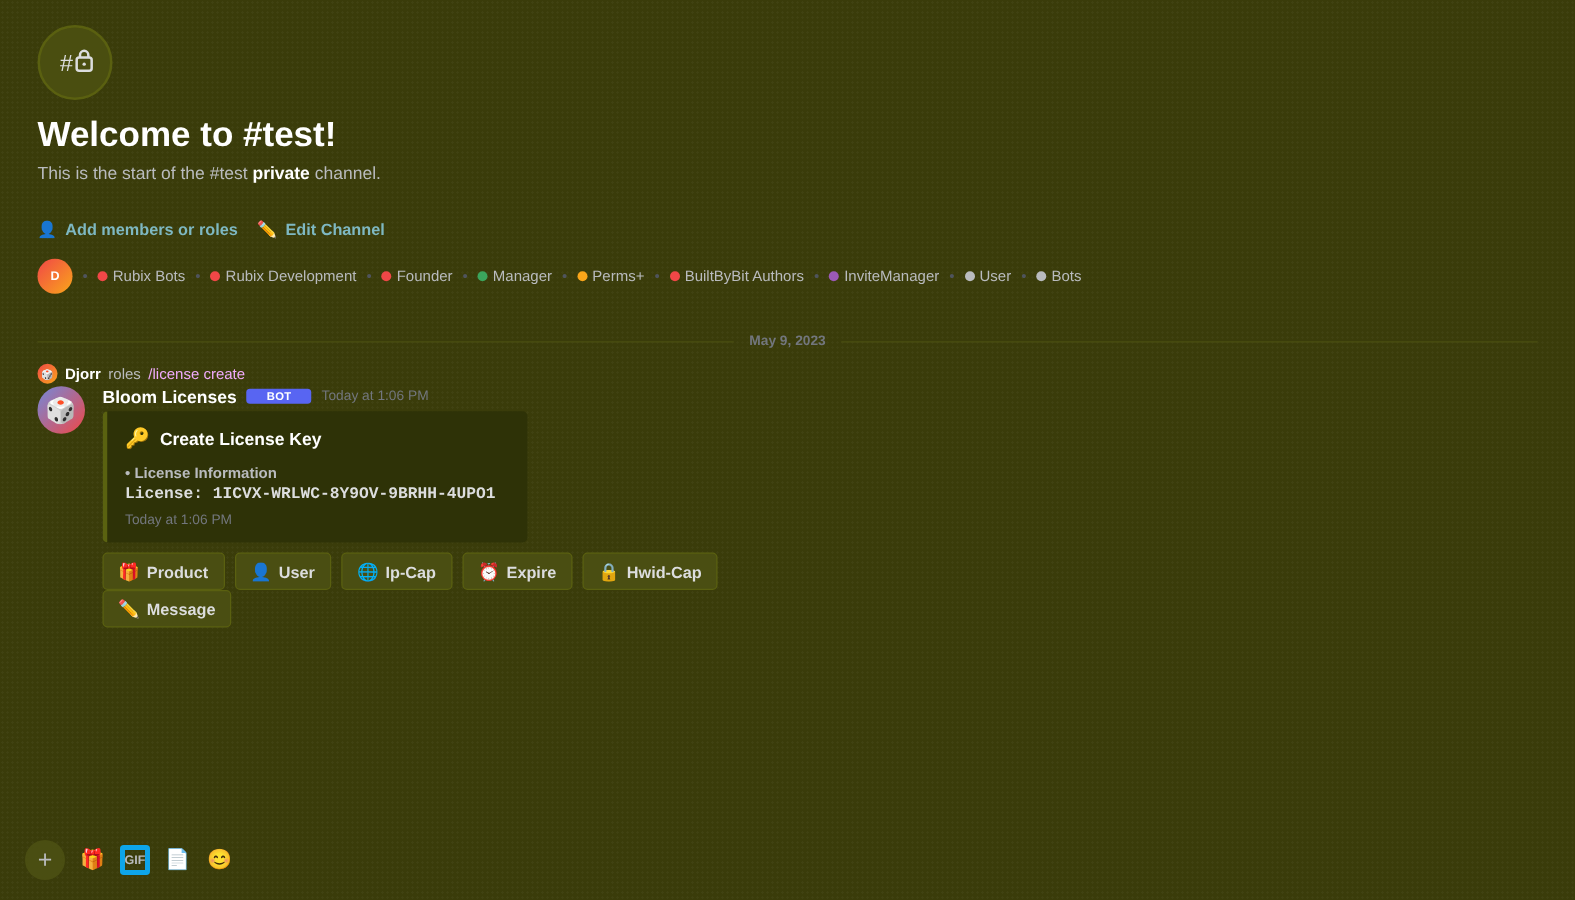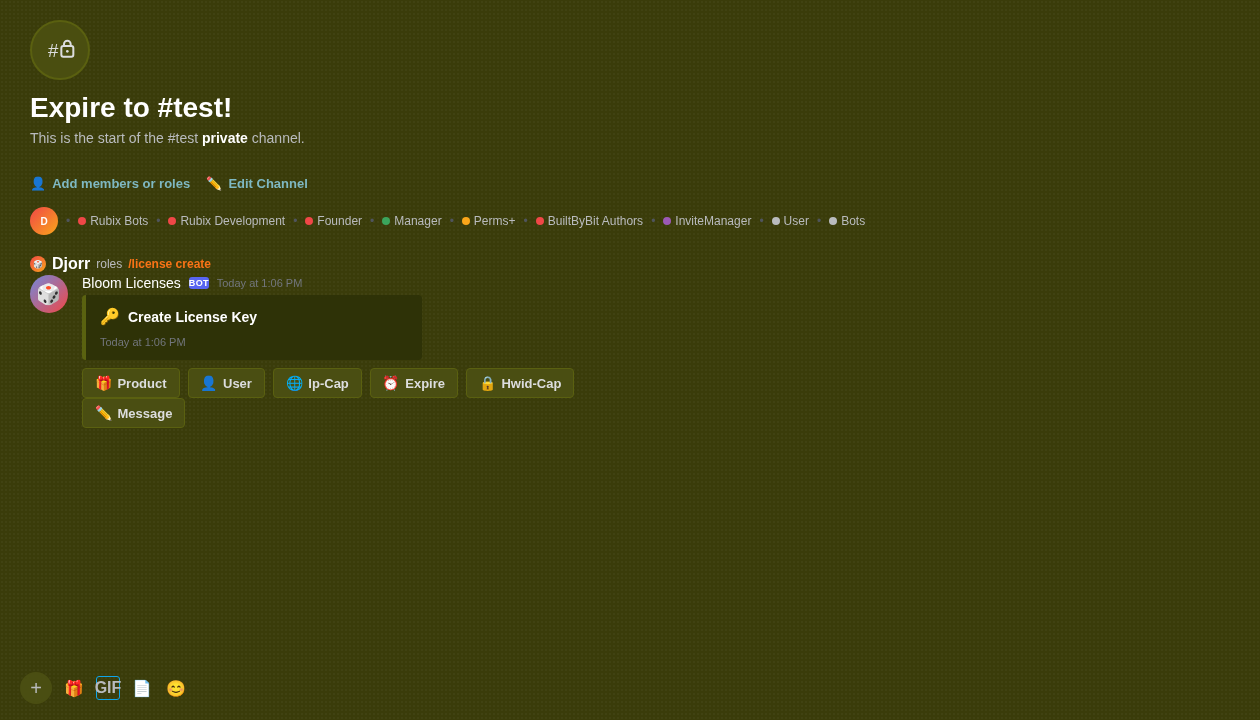--- a/index.html
+++ b/index.html
@@ -180,31 +180,31 @@
     }
 
     .message-header {
       display: flex;
       align-items: center;
       gap: 8px;
       margin-bottom: 4px;
     }
 
     .message-author {
-      font-weight: 400;
+      font-weight: 700;
       font-size: 14px;
       color: #ffffff;
     }
 
     .bot-badge {
       background-color: #5865f2;
       color: #ffffff;
       font-size: 9px;
       font-weight: 700;
-      padding: 1px 0;
+      padding: 1px 16px;
       border-radius: 3px;
       letter-spacing: 0.3px;
       text-align: center;
     }
 
     .message-timestamp {
       font-size: 11px;
       color: #72767d;
     }
 
@@ -212,22 +212,21 @@
     .used-command {
       display: flex;
       align-items: center;
       gap: 4px;
       font-size: 12px;
       color: #b9bbbe;
       margin-bottom: 8px;
     }
 
     .command-name {
-      color: #f97316;
-      font-weight: bold;
+      color: #f0abfc;
     }
 
     
     .embed-card {
       background-color: #2e3207;
       border-left: 4px solid #5a6210;
       border-radius: 4px;
       padding: 12px 14px;
       max-width: 340px;
       margin-bottom: 4px;
@@ -379,21 +378,21 @@
 
   <div class="channel-icon-wrapper">
     <svg viewBox="0 0 24 24">
       <text x="3" y="17" font-size="14" fill="#dcddde" font-family="Arial">#</text>
       <rect x="13" y="9" width="9" height="8" rx="1.5" fill="none" stroke="#dcddde" stroke-width="1.5"></rect>
       <path d="M15 9V7.5a2.5 2.5 0 0 1 5 0V9" fill="none" stroke="#dcddde" stroke-width="1.5"></path>
       <circle cx="17.5" cy="13" r="1" fill="#dcddde"></circle>
     </svg>
   </div>
 
-  <h1 class="channel-title">Expire to #test!</h1>
+  <h1 class="channel-title">Welcome to #test!</h1>
 
   <p class="channel-desc">
     <span>This is the start of the #test </span><strong>private</strong><span> channel.</span>
   </p>
 
   <div class="channel-actions">
     <button class="channel-action-btn">
       <span>👤</span>
       <span>Add members or roles</span>
     </button>
@@ -445,43 +444,53 @@
       <span class="role-dot" style="background-color:#b9bbbe;"></span>
       <span>User</span>
     </span>
     <span class="role-separator">•</span>
     <span class="role-badge">
       <span class="role-dot" style="background-color:#b9bbbe;"></span>
       <span>Bots</span>
     </span>
   </div>
 
+  <div class="date-divider">
+    <span class="date-text">May 9, 2023</span>
+  </div>
 
   <div class="djorr-row used-command">
     <div class="djorr-small-avatar" style="font-size:8px;">🎲</div>
-    <span style="font-weight:600;color:#ffffff;font-size:16px;">Djorr</span>
+    <span style="font-weight:600;color:#ffffff;font-size:12px;">Djorr</span>
     <span style="font-size:12px;color:#b9bbbe;">roles</span>
     <span class="command-name" style="font-size:12px;">/license create</span>
   </div>
 
   <div class="message-group">
     <div class="bot-avatar">
       <span style="font-size:20px;">🎲</span>
     </div>
     <div class="message-body">
       <div class="message-header">
         <span class="message-author">Bloom Licenses</span>
         <span class="bot-badge">BOT</span>
         <span class="message-timestamp">Today at 1:06 PM</span>
       </div>
 
       <div class="embed-card">
         <div class="embed-title">
           <span class="embed-title-icon">🔑</span>
           <span>Create License Key</span>
+        </div>
+        <div class="embed-section">
+          <div class="embed-section-title">• License Information</div>
+          <div class="embed-section-value">
+            <span>License:</span>
+            <span>1ICVX-WRLWC-8Y9OV-9BRHH-4UPO1</span>
+          </div>
         </div>
         <div class="embed-footer">Today at 1:06 PM</div>
       </div>
 
       <div class="action-buttons">
         <button class="action-btn">
           <span class="action-btn-icon">🎁</span>
           <span>Product</span>
         </button>
         <button class="action-btn">
@@ -510,17 +519,17 @@
 
     </div>
   </div>
 
 </div>
 
 <div class="message-input-bar">
   <button class="add-btn">+</button>
   <div class="input-right-actions">
     <span class="input-icon-btn">🎁</span>
-    <span class="input-icon-btn" style="font-size:16px;font-weight:700;color:#b9bbbe;border:1px solid #0ea5e9;border-radius:3px;padding:1px 3px;">GIF</span>
+    <span class="input-icon-btn" style="font-size:10px;font-weight:700;color:#b9bbbe;border:4px solid #0ea5e9;border-radius:3px;padding:1px 3px;">GIF</span>
     <span class="input-icon-btn">📄</span>
     <span class="input-icon-btn">😊</span>
   </div>
 </div>
 
 </body></html>

